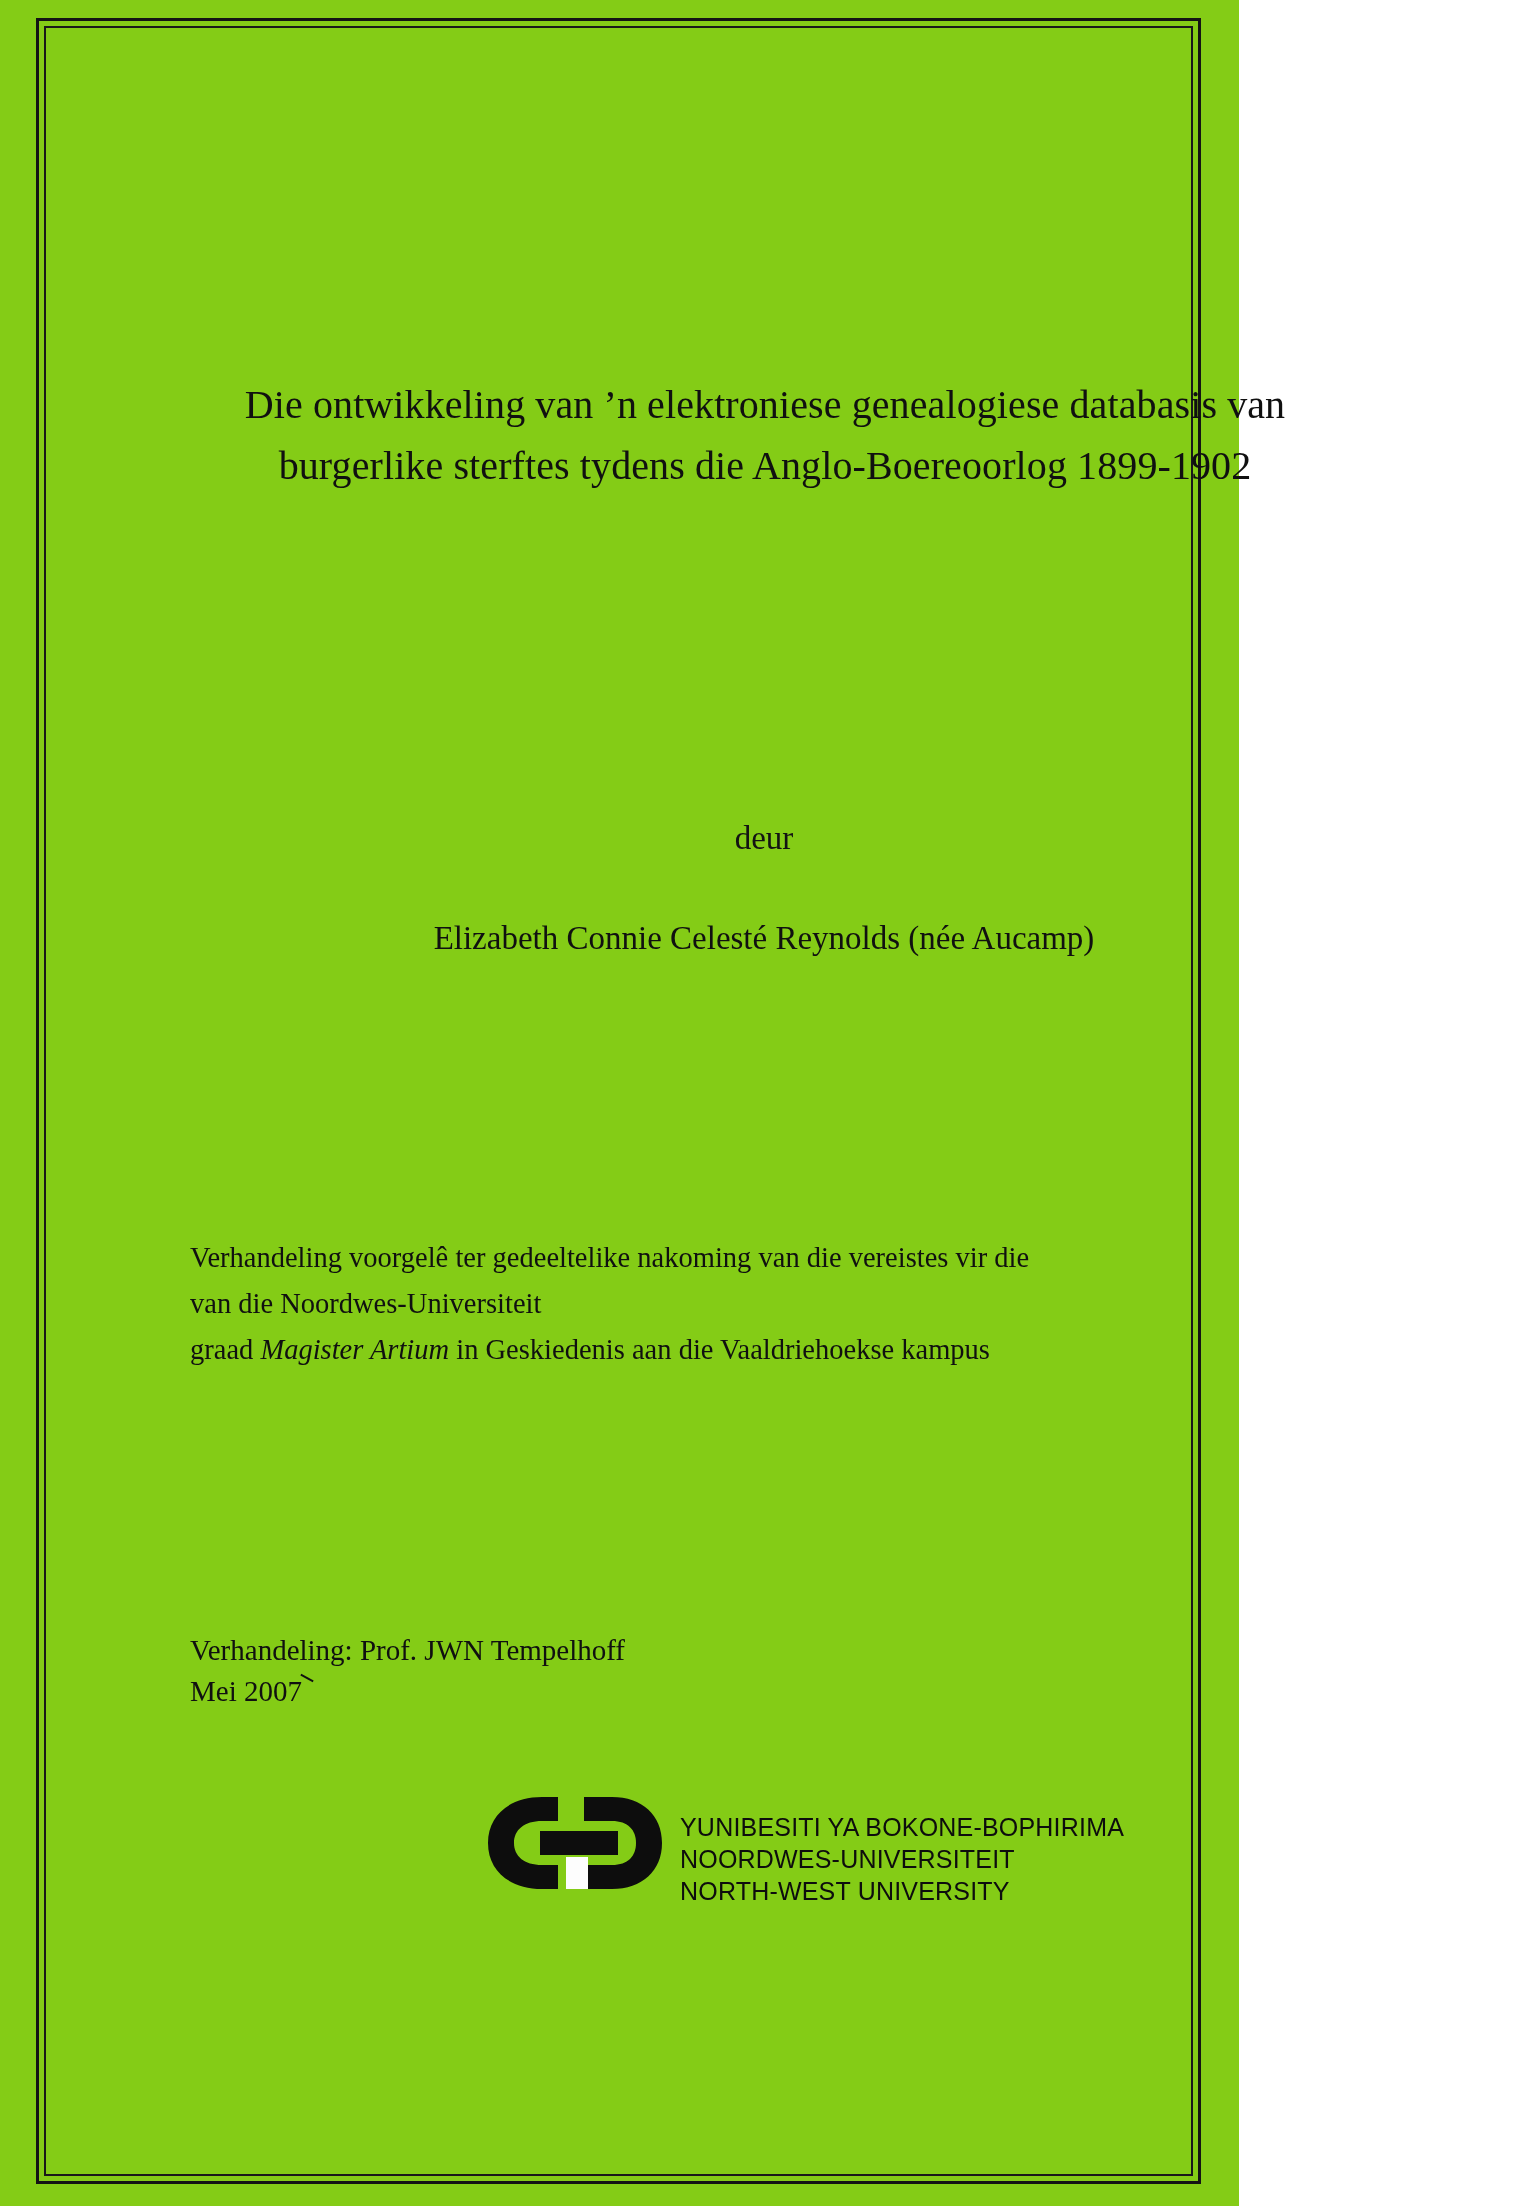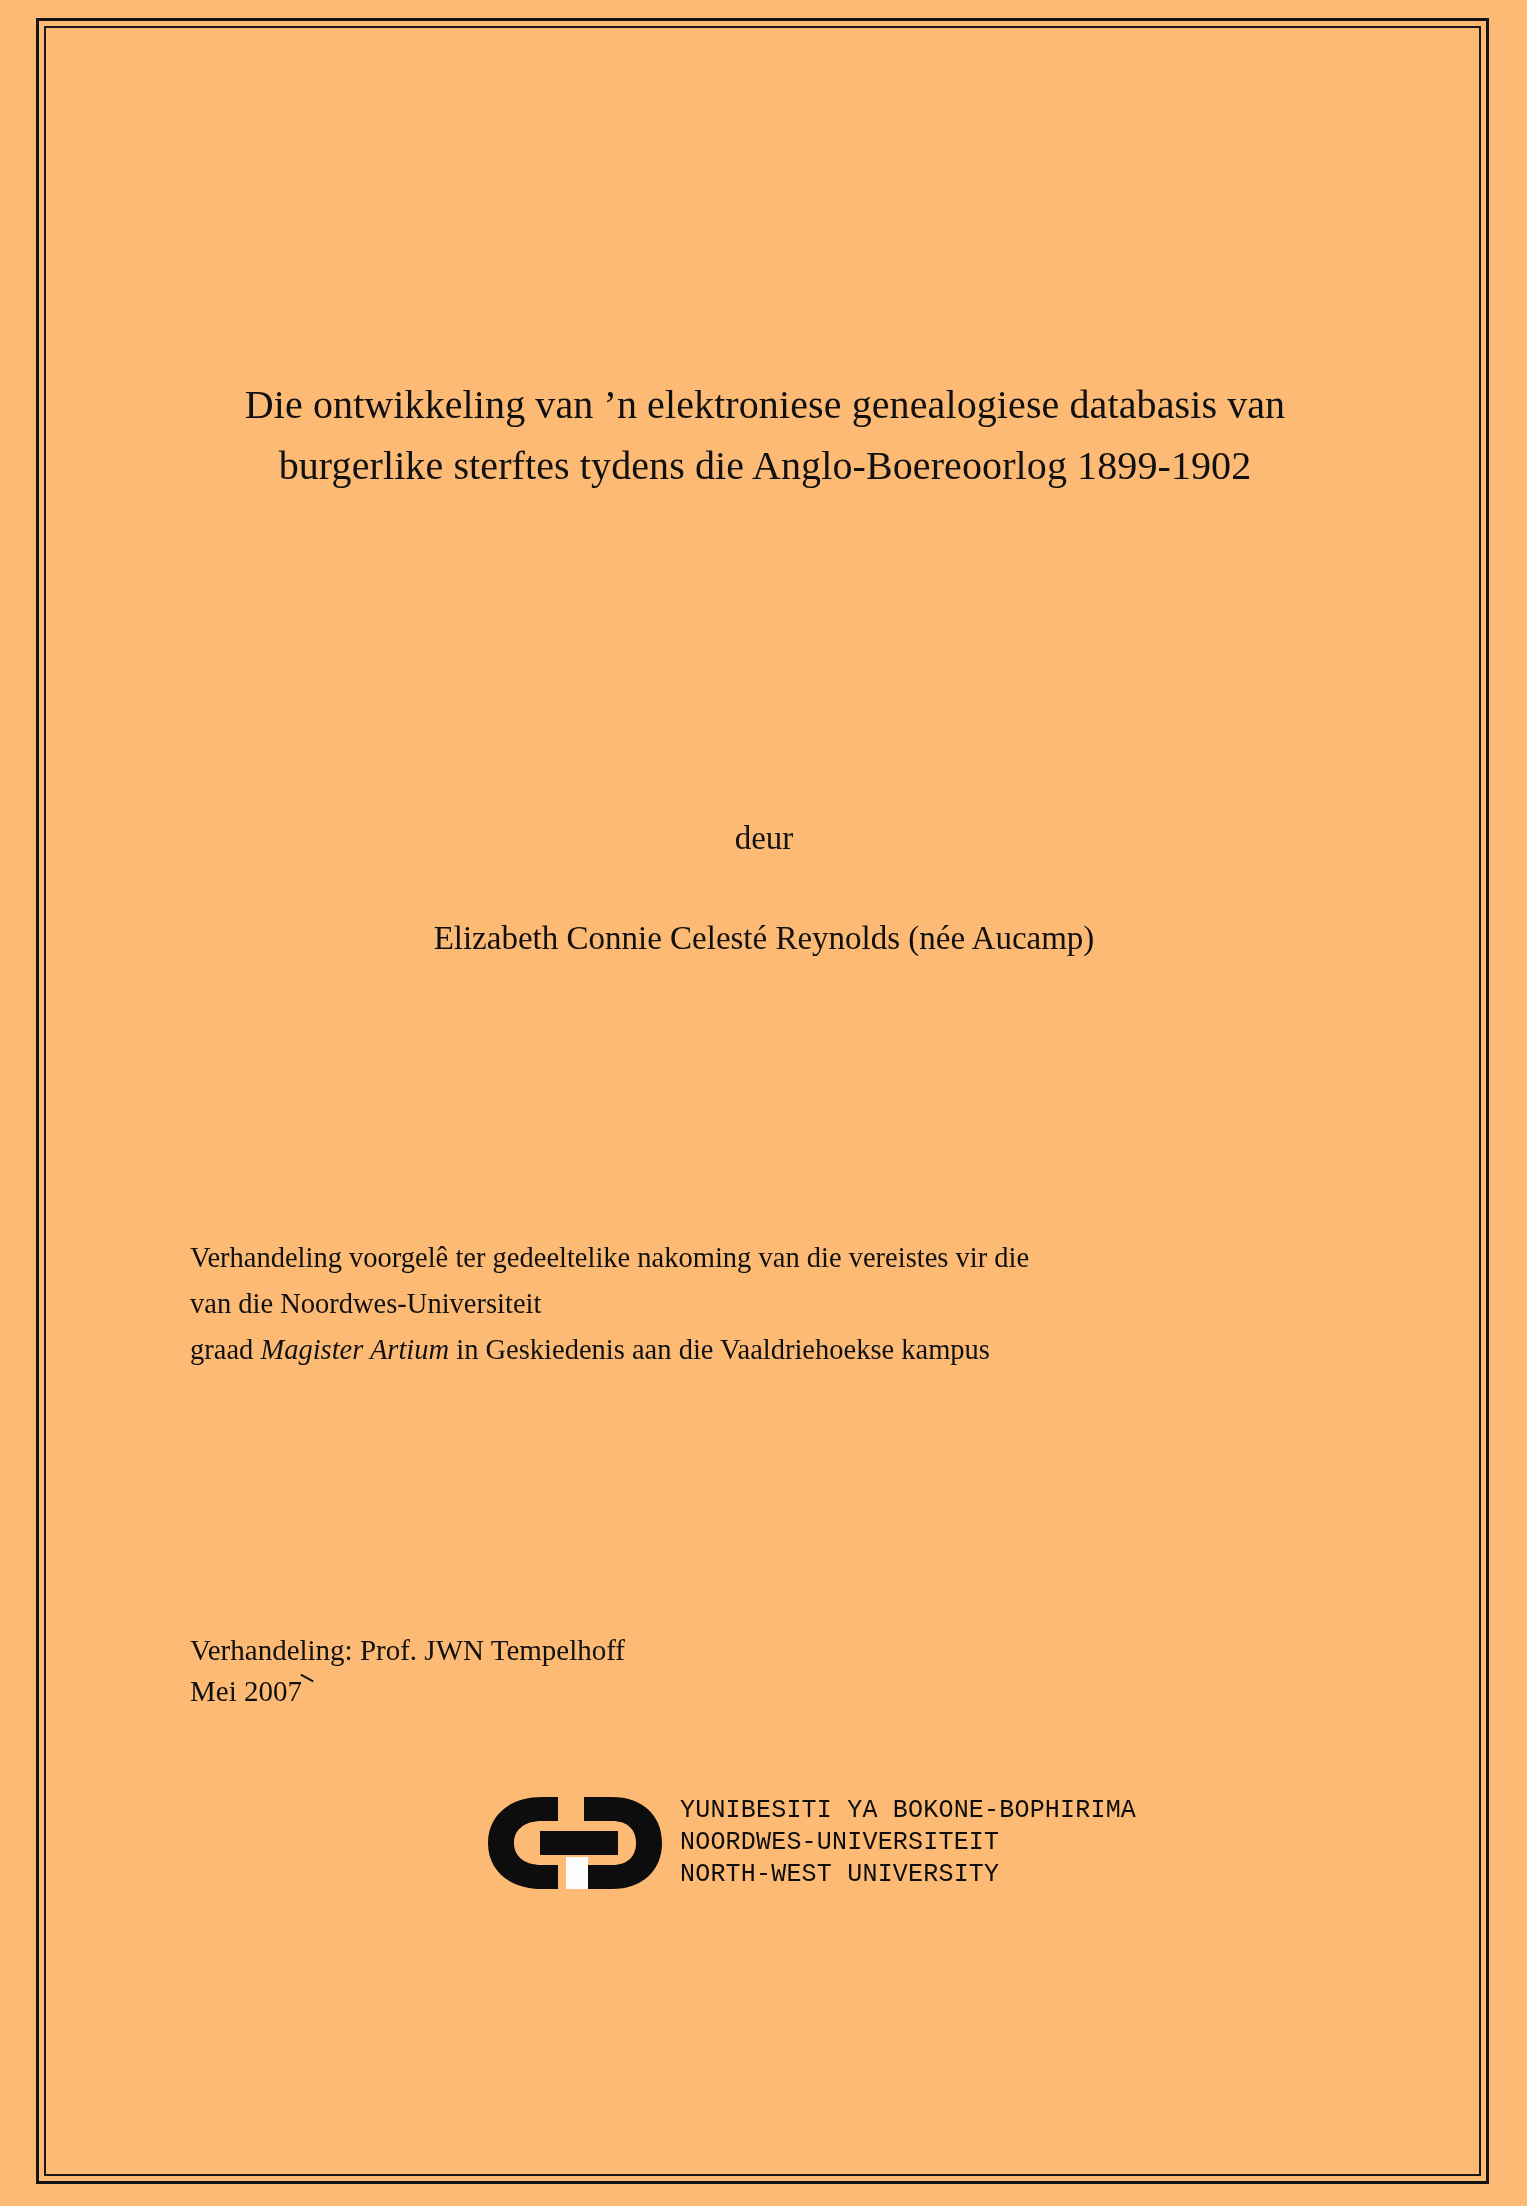--- a/index.html
+++ b/index.html
@@ -10,23 +10,23 @@
   body {
     width: 1527px;
     height: 2206px;
     font-family: "Liberation Serif", serif;
     color: #1a1a1a;
     overflow: hidden;
   }
 
   .page {
     position: relative;
-    width: 1527px;
+    width: 1239px;
     height: 2206px;
-    background: #fdba74;
+    background: #84cc16;
     box-sizing: border-box;
     padding-left: 8px;
   }
 
   
   .frame-outer {
     position: absolute;
     left: 36px;
     top: 18px;
     right: 38px;
@@ -147,22 +147,22 @@
     position: absolute;
     left: 0;
     top: 6px;
     width: 190px;
     height: 104px;
   }
   .logo-mark svg { display: block; }
   .logo-text {
     position: absolute;
     left: 200px;
-    top: 10px;
-    font-family: Liberation Mono, monospace;
+    top: 26px;
+    font-family: Liberation Sans, sans-serif;
     font-size: 25px;
     line-height: 1.28;
     letter-spacing: 0.2px;
     color: #0d0d0d;
     white-space: nowrap;
   }
 </style>
 </head>
 <body>
 

